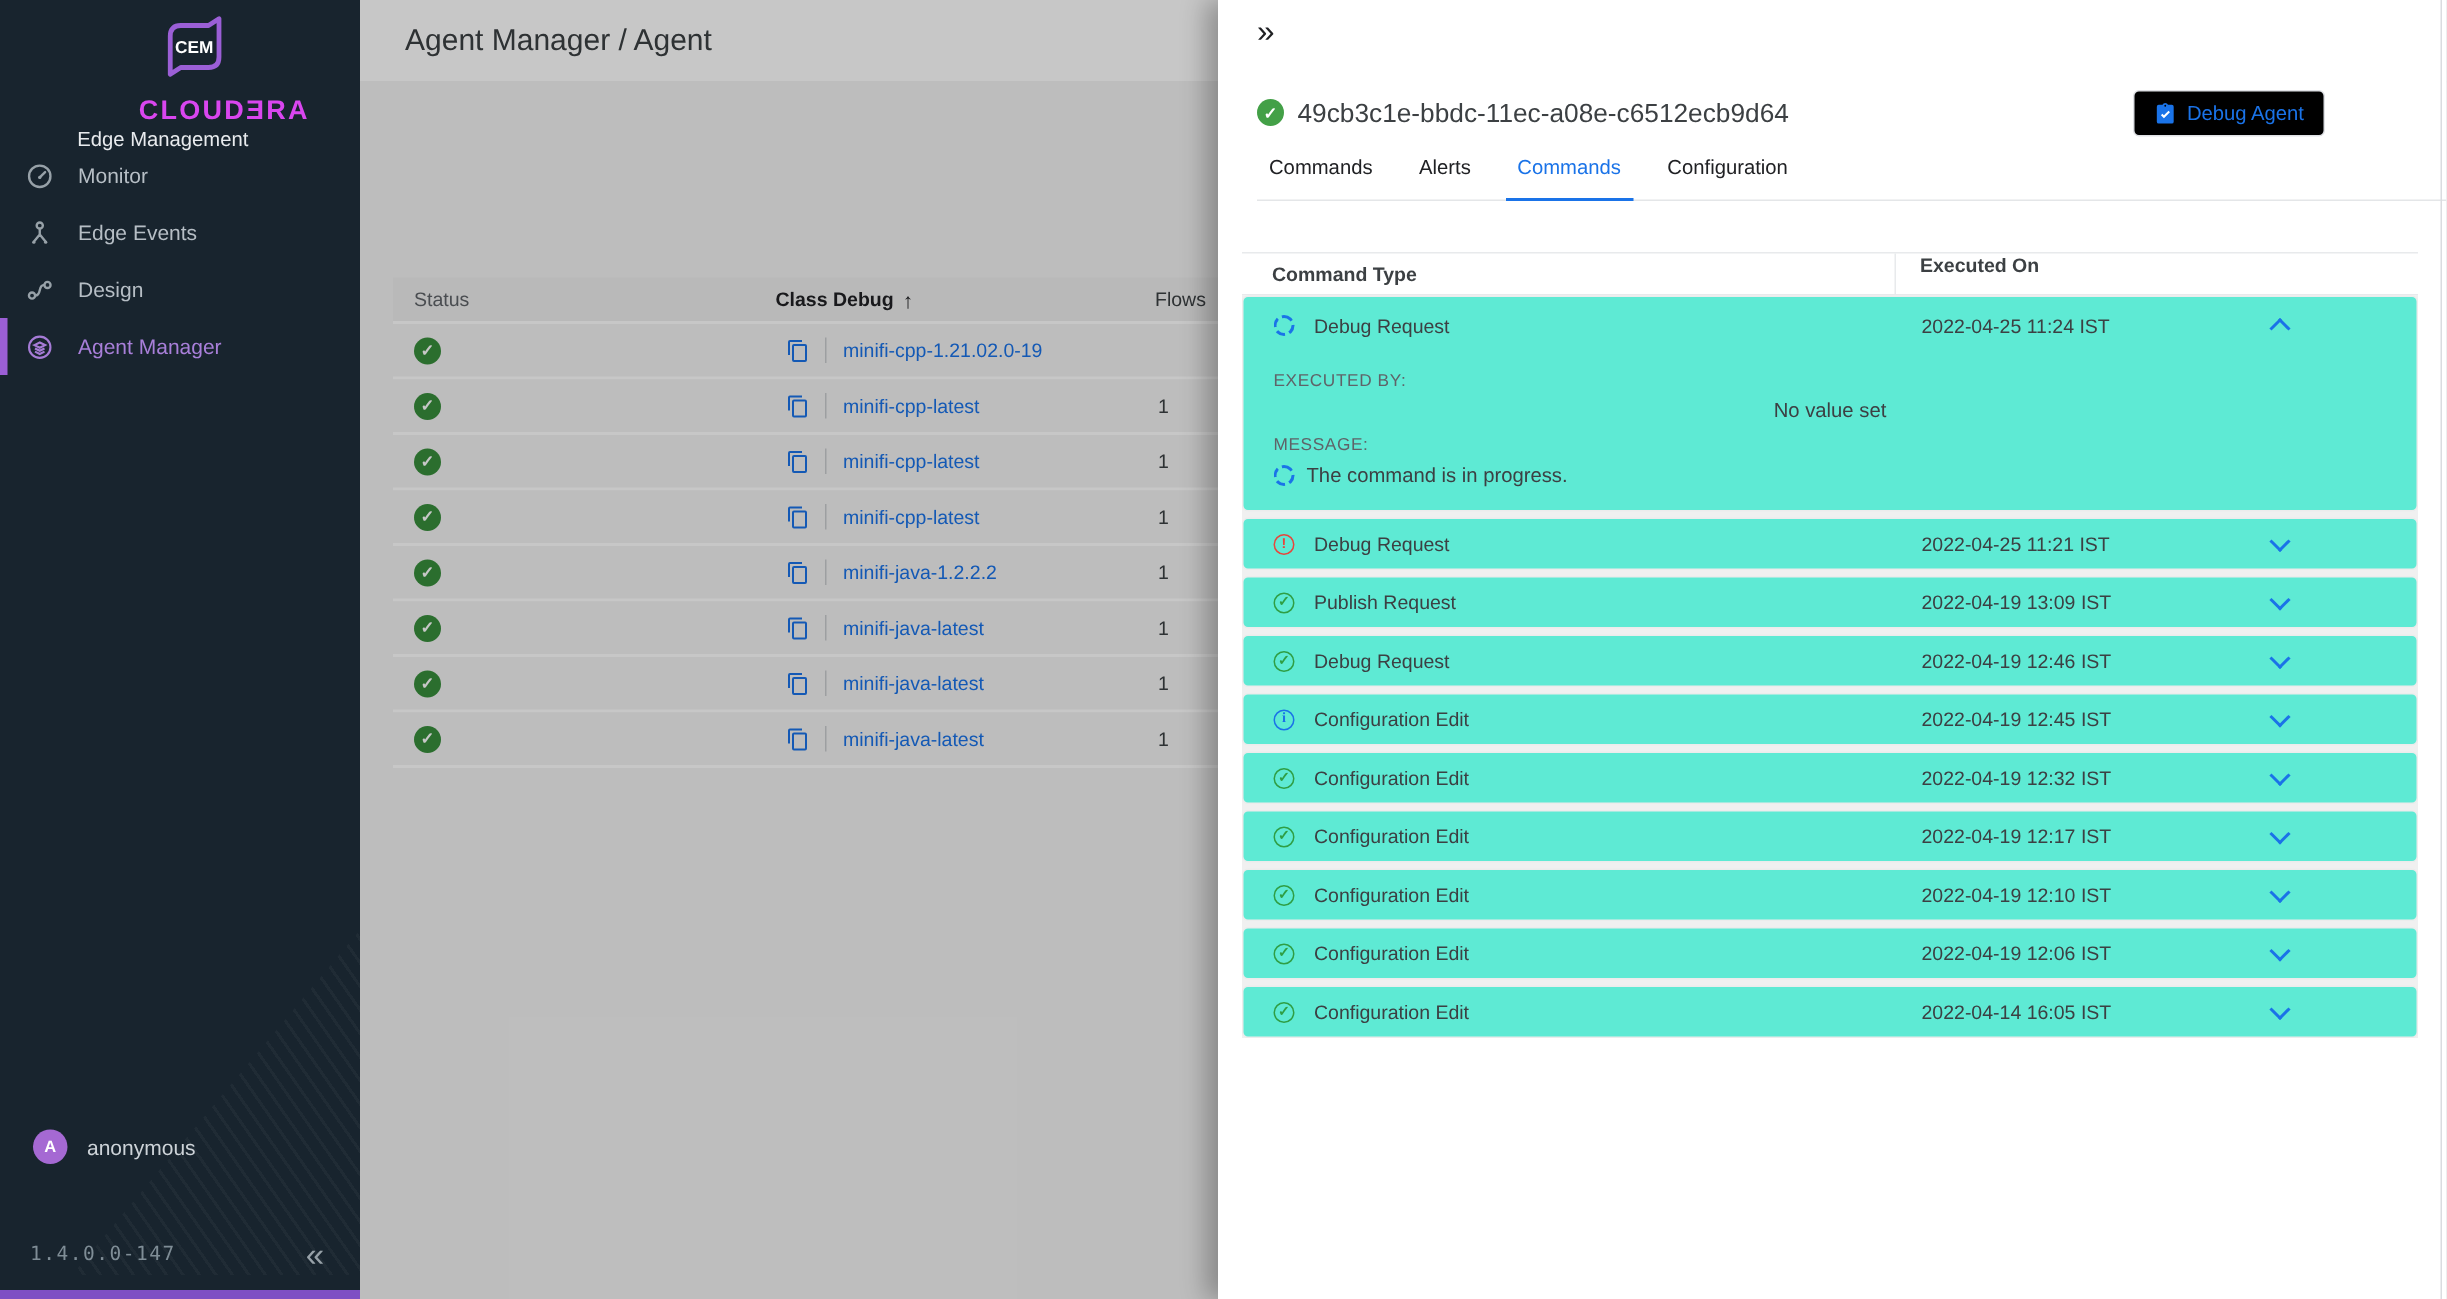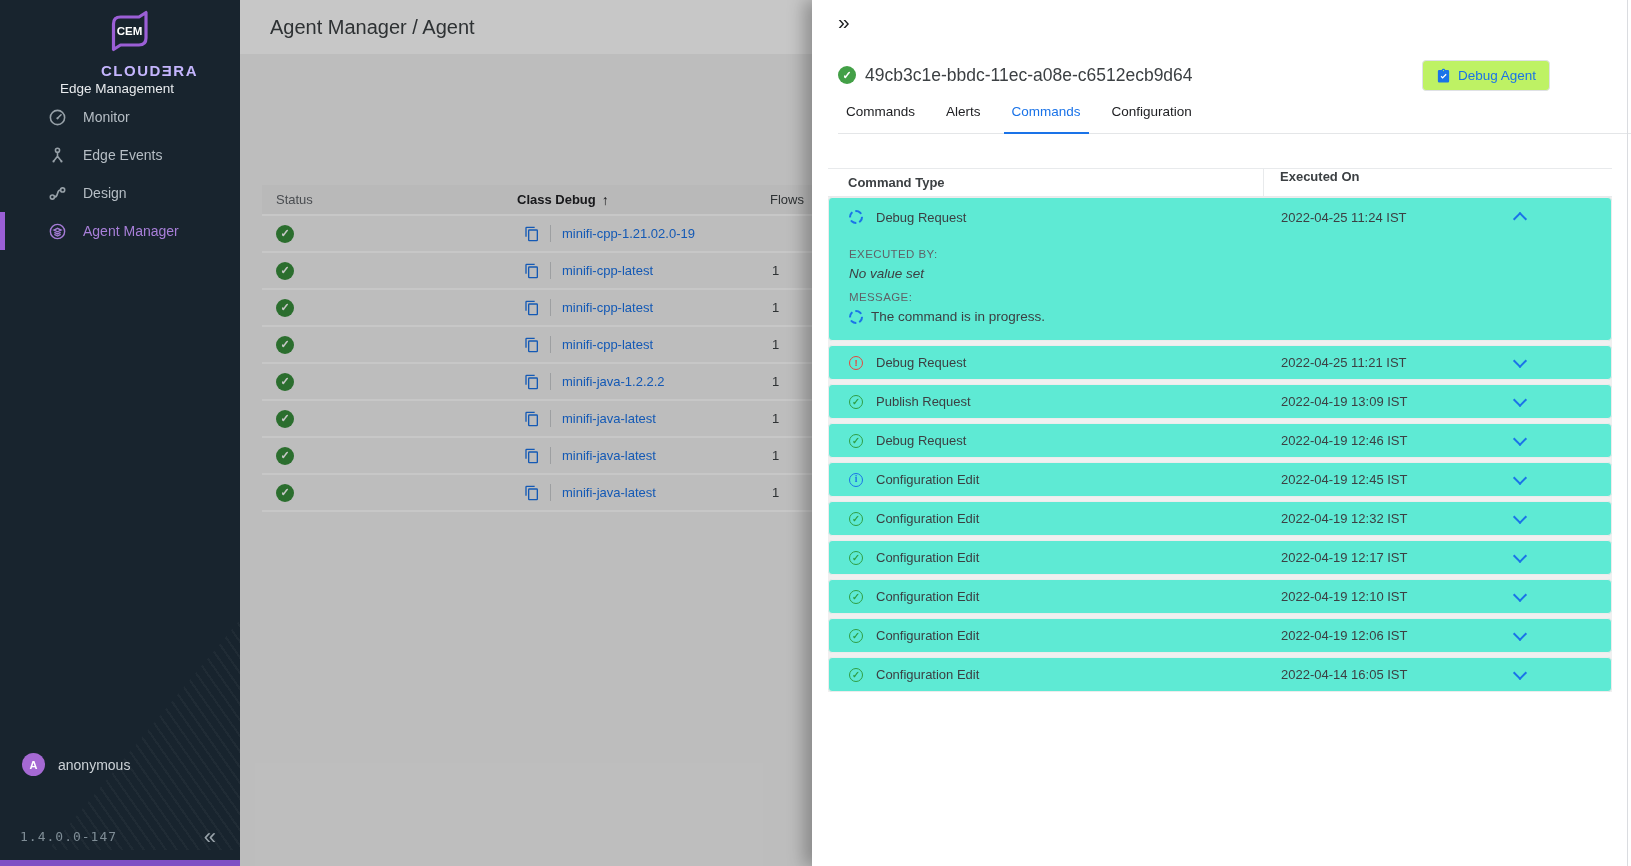--- a/index.html
+++ b/index.html
@@ -6,24 +6,24 @@
   html,body { width:1631px; height:866px; overflow:hidden; }
   body { font-family:"Liberation Sans", sans-serif; position:relative; background:#fff; color:#3c4043; }
 
   
   .sidebar { position:absolute; left:0; top:0; width:240px; height:866px; background:#18242e; z-index:200; overflow:hidden; }
   .stripes { position:absolute; right:0; top:620px; width:240px; height:230px;
              background:repeating-linear-gradient(55deg, rgba(255,255,255,0.045) 0 2px, transparent 2px 9px);
              clip-path:polygon(100% 0, 100% 100%, 20% 100%); opacity:.8; pointer-events:none; }
   .brand { display:flex; align-items:center; gap:10px; padding:10px 0 0 18px; height:62px;flex-direction:column; }
   .brand-text { line-height:1.25; }
-  .brand-l1 { color:#c4b5fd; font-weight:bold; font-size:15px; letter-spacing:1.5px;margin-left:41px; }
+  .brand-l1 { color:#d946ef; font-weight:bold; font-size:18px; letter-spacing:1.5px;margin-left:41px; }
   .brand-l2 { color:#e8ebee; font-size:13.5px; }
   .nav { margin-top:36px; }
-  .nav-item { position:relative; display:flex; align-items:center; gap:16px; height:38px; padding-left:48px;
+  .nav-item { position:relative; display:flex; align-items:center; gap:16px; height:38px; padding-left:17px;
               color:#b6bec5; font-size:14px; cursor:pointer; }
   .nav-item svg { flex:none; color:#97a1a8; }
   .nav-item.active { color:#a87fd9; }
   .nav-item.active svg { color:#a57bd6; }
   .nav-item.active::before { content:""; position:absolute; left:0; top:0; bottom:0; width:5px; background:#9b5fd6; }
   .side-user { position:absolute; left:22px; bottom:90px; display:flex; align-items:center; gap:13px; color:#cdd3d8; font-size:14px; }
   .avatar { width:23px; height:23px; border-radius:50%; background:#a569d3; color:#fff; font-size:11px; font-weight:bold;
             display:flex; align-items:center; justify-content:center; }
   .side-version { position:absolute; left:20px; bottom:22px; color:#7f8d96; font-size:13px; font-family:"DejaVu Sans Mono", monospace; letter-spacing:1px; }
   .side-collapse { position:absolute; right:24px; bottom:16px; color:#97a1a8; font-size:22px; cursor:pointer; }
@@ -55,21 +55,21 @@
 
   
   .drawer { position:absolute; left:812px; top:0; right:0; bottom:0; background:#fff; z-index:400;
             box-shadow:-8px 0 16px rgba(0,0,0,0.28); }
   .drawer::after { content:""; position:absolute; top:0; bottom:0; right:3px; width:1px; background:#dadce0; }
   .drawer-collapse { position:absolute; top:10px; left:26px; font-size:21px; color:#202124; cursor:pointer; letter-spacing:-2px; }
   .title-row { position:absolute; top:58px; left:26px; right:81px; height:34px; display:flex; align-items:center; }
   .title-status { width:18px; height:18px; border-radius:50%; background:#43a047; color:#fff; font-size:11px; font-weight:bold;
                   display:flex; align-items:center; justify-content:center; margin-right:9px; flex:none; }
   .agent-title { font-size:17.5px; color:#3c4043; }
-  .debug-btn { margin-left:auto; display:flex; align-items:center; gap:7px; border:1px solid #dfe1e5; background:#bef264;
+  .debug-btn { margin-left:auto; display:flex; align-items:center; gap:7px; border:1px solid #dfe1e5; background:#000000;
                border-radius:4px; padding:7px 13px; color:#1a73e8; font-size:13.5px; font-family:inherit; cursor:pointer; }
   .tabs { position:absolute; top:104px; left:26px; right:0; height:30px; display:flex; border-bottom:1px solid #e4e6e8; }
   .tab { padding:0 8px; margin-right:15px; font-size:13.5px; color:#202124; display:flex; align-items:flex-start; cursor:pointer;
          border-bottom:2px solid transparent; height:30px; }
   .tab.active { color:#1a73e8; border-bottom-color:#1a73e8; }
 
   .drawer-content { position:absolute; top:134px; left:0; right:0; bottom:0; overflow:hidden; }
   .cmd-wrap { margin:34px 19px 0 16px; background:#f0f0f0; font-size:13px; }
   .cmd-header { display:flex; height:29px; align-items:flex-start; background:#fff; border-top:1px solid #e8eaec; border-bottom:1px solid #e8eaec; color:#3c4043; font-weight:bold; }
   .cmd-col-type { width:436px; padding-left:20px; align-self:stretch; display:flex; align-items:center; border-right:1px solid #e8eaec; }
@@ -89,21 +89,21 @@
   .st-icon.success { border:1.5px solid #2f9e44; color:#2f9e44; }
   .st-icon.success::after { content:"✓"; }
   .st-icon.error { border:1.5px solid #e8453c; color:#e8453c; }
   .st-icon.error::after { content:"!"; }
   .st-icon.info { border:1.5px solid #1a73e8; color:#1a73e8; }
   .st-icon.info::after { content:"i"; font-family:"Liberation Serif", serif; }
   .st-icon.in-progress { border:2px dashed #1a73e8; }
 
   .cmd-details { padding:2px 20px 16px 20px; }
   .detail-label { color:#5f6368; font-size:11.5px; letter-spacing:.4px; margin-top:10px; }
-  .detail-value { color:#3c4043; font-size:13.5px; font-style:italic; margin-top:6px; }
+  .detail-value { color:#3c4043; font-size:13.5px; margin-top:6px;text-align:center; }
   .detail-msg { display:flex; align-items:center; gap:8px; margin-top:6px; color:#3c4043; font-size:13.5px; }
 
   svg { display:block; }
 </style>
 </head>
 <body>
 
 <div class="sidebar">
   <div class="stripes"></div>
 

